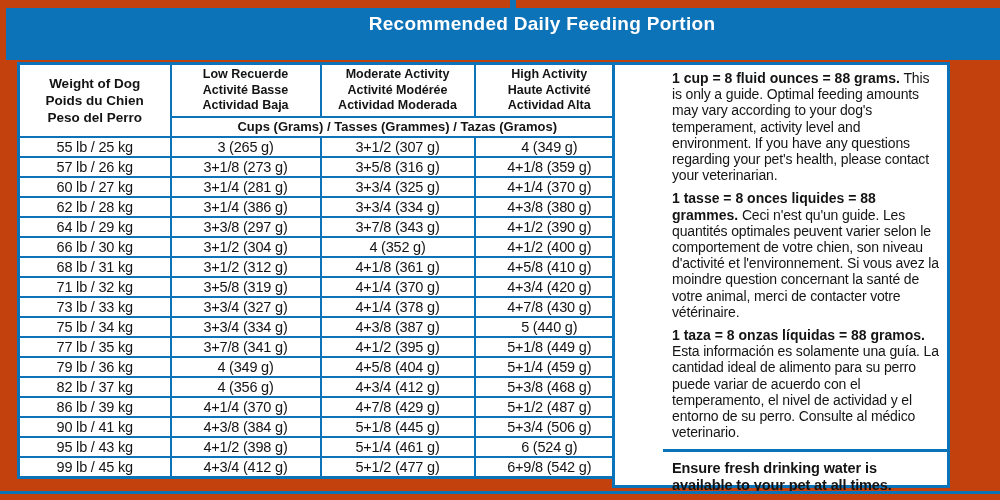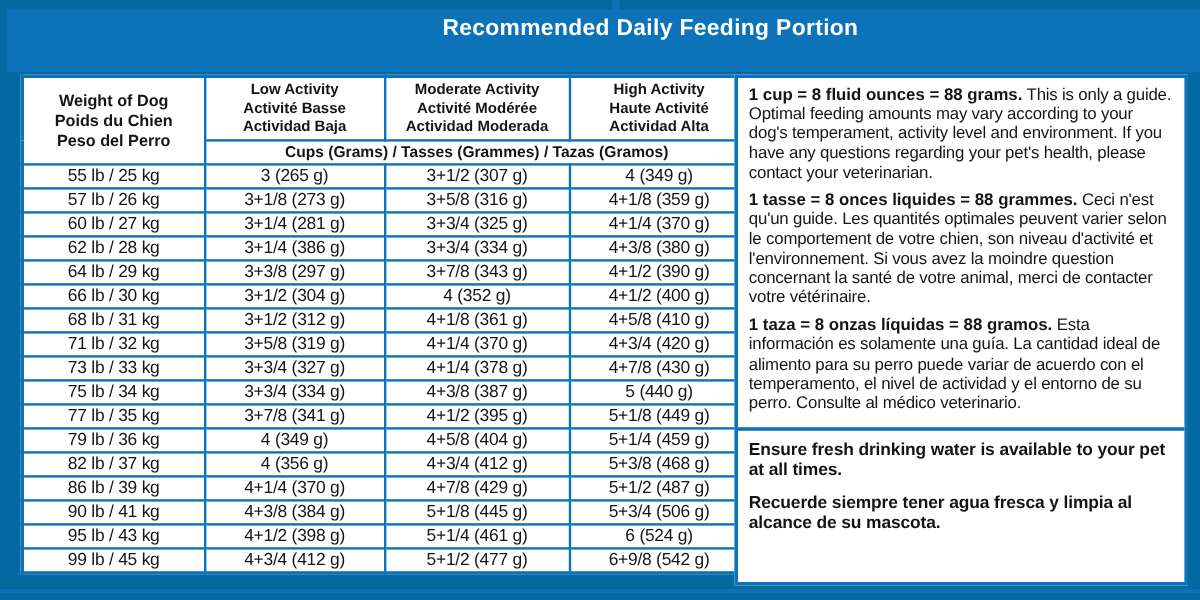--- a/index.html
+++ b/index.html
@@ -1,36 +1,36 @@
 <!DOCTYPE html>
 <html style="--blue: #0d73b9;"><head>
 <meta charset="utf-8">
 <style>
   :root { --blue: #0d73b9; --ink: #141414; }
   * { margin: 0; padding: 0; box-sizing: border-box; }
   html, body { width: 1000px; height: 500px; background: #fff; font-family: "Liberation Sans", sans-serif; }
-  .page { position: relative; width: 1000px; height: 500px; overflow: hidden; background: #0369a1; }
+  .page { position: relative; width: 1000px; height: 500px; overflow: hidden; background: #c2410c; }
 
   .top-tick { position: absolute; left: 510px; top: 0; width: 6px; height: 11px; background: var(--blue); }
 
   .band { position: absolute; left: 6px; top: 8px; width: 994px; height: 52px; background: var(--blue);
           color: #fff; font-weight: bold; text-align: center; padding: 4px 0 0 78px; }
   .band .l1 { font-size: 19px; line-height: 23px; letter-spacing: 0.3px; }
   .band .l2 { font-size: 19px; line-height: 23px; letter-spacing: 0.2px; }
 
   .tblwrap { position: absolute; left: 6px; top: 62px; }
   table { border-collapse: collapse; table-layout: fixed; width: 606px; background: #fff; border: 3px solid var(--blue); margin-left: 11px; }
   th, td { border: 2px solid var(--blue); text-align: center; vertical-align: middle; color: var(--ink); overflow: hidden; }
   thead th.activity { font-size: 12.5px; line-height: 15.5px; font-weight: bold; height: 53px; }
   thead th.weight { font-size: 13.5px; line-height: 17px; font-weight: bold; }
   thead th.units { font-size: 13px; font-weight: bold; height: 20px; }
   tbody td { font-size: 14.5px; font-weight: 400; height: 18px; line-height: 18px; letter-spacing: -0.2px; padding: 0 2px; white-space: nowrap; }
 
-  .panel { position: absolute; left: 612px; top: 62px; width: 378px; height: 426px; border: 3px solid var(--blue);
-           background: #fff; display: flex; flex-direction: column; }
+  .panel { position: absolute; left: 612px; top: 62px; width: 338px; height: 426px; border: 3px solid var(--blue);
+           background: #fff; display: flex; flex-direction: column; padding-left: 48px; }
   .panel-top { flex: 1; border-bottom: 3px solid var(--blue); padding: 5px 8px 2px 9px; }
   .panel-bottom { height: 126px; padding: 8px 8px 2px 9px; }
   .guide-para { font-size: 14px; line-height: 16.2px; color: var(--ink); margin-bottom: 7px; letter-spacing: -0.15px; }
   .guide-para b { letter-spacing: 0; }
   .note { font-size: 14.5px; line-height: 17px; font-weight: bold; color: var(--ink); margin-bottom: 10px; letter-spacing: -0.1px; }
 
   .bottom-rule { position: absolute; left: 0; top: 491px; width: 1000px; height: 3px; background: var(--blue); }
 </style>
 </head>
 <body>
@@ -52,21 +52,21 @@
           <col style="width:150px">
       </colgroup>
       <thead>
         <tr>
           <th class="weight" rowspan="2">
             <div>Weight of Dog</div>
             <div>Poids du Chien</div>
             <div>Peso del Perro</div>
           </th>
           <th class="activity">
-            <div>Low Activity</div>
+            <div>Low Recuerde</div>
             <div>Activité Basse</div>
             <div>Actividad Baja</div>
           </th>
           <th class="activity">
             <div>Moderate Activity</div>
             <div>Activité Modérée</div>
             <div>Actividad Moderada</div>
           </th>
           <th class="activity">
             <div>High Activity</div>

